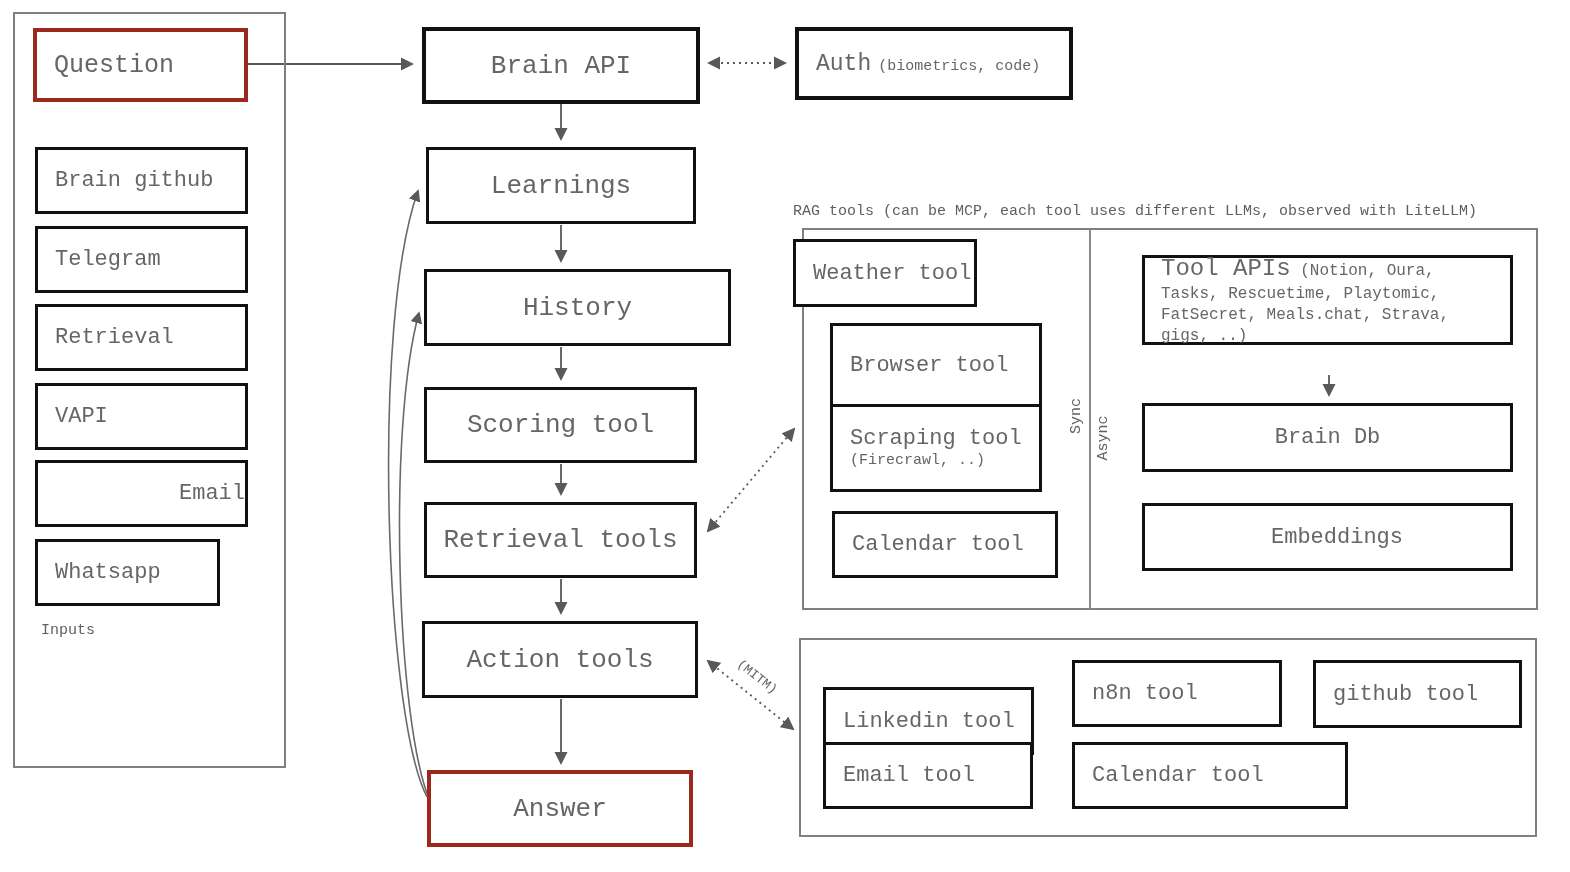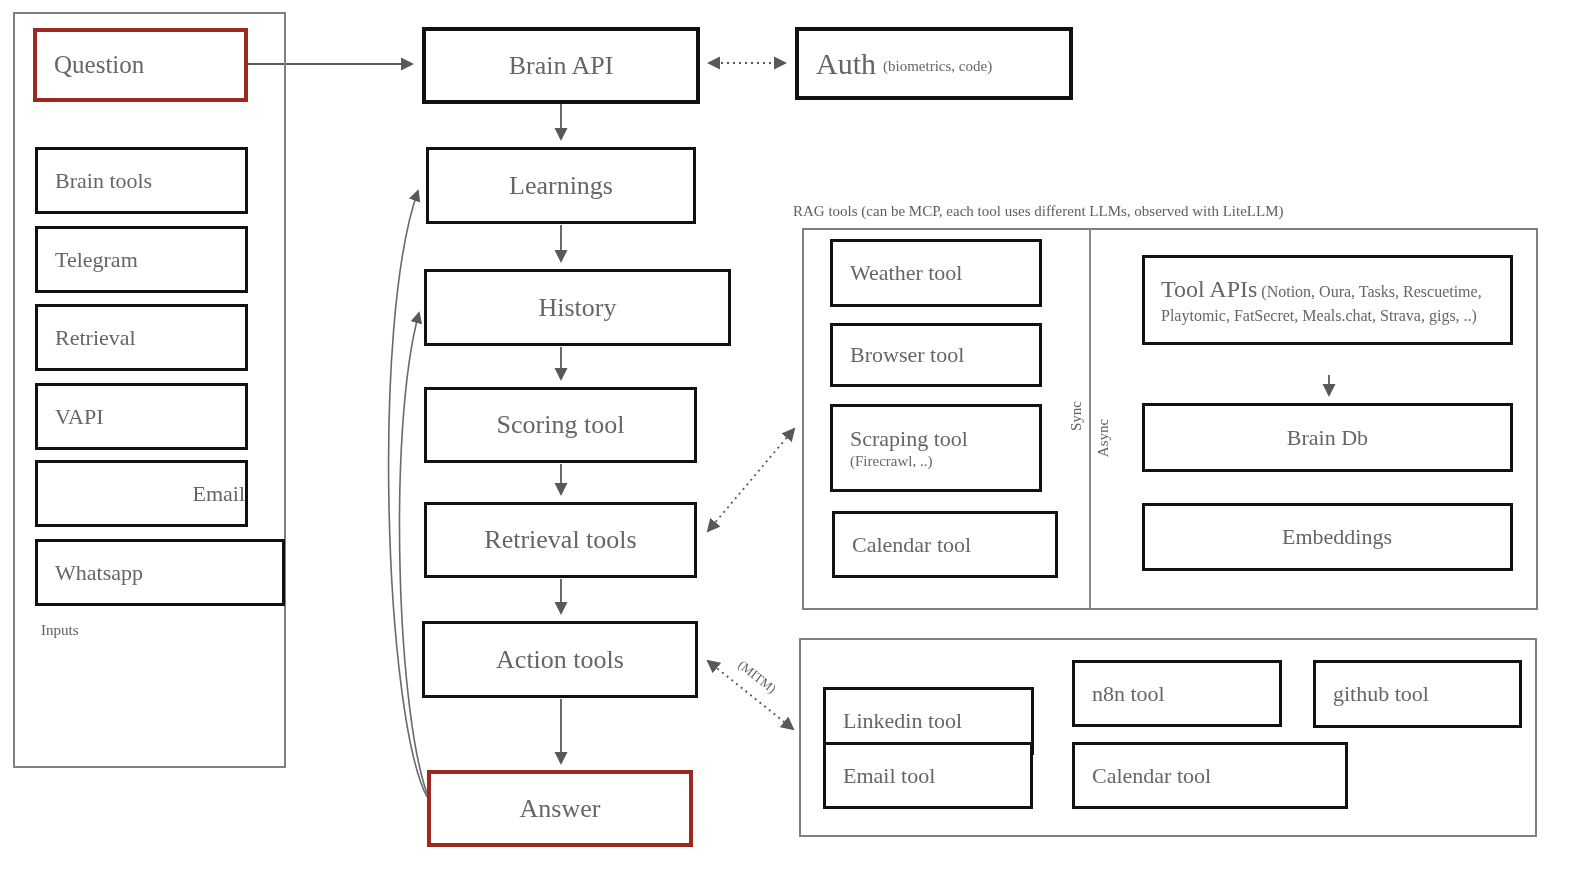--- a/index.html
+++ b/index.html
@@ -1,37 +1,37 @@
 <!DOCTYPE html>
 <html><head>
 <meta charset="utf-8">
 <style>
   html,body{margin:0;padding:0;background:#ffffff;}
   #canvas{
     position:relative;width:1570px;height:872px;background:#ffffff;
-    font-family:Liberation Serif, serif;color:#666666;overflow:hidden;
+    font-family:Liberation Mono, monospace;color:#666666;overflow:hidden;
   }
   .box{
     position:absolute;background:#ffffff;border:3px solid #111111;
     display:flex;align-items:center;box-sizing:border-box;color:#666666;
   }
   .box.center{justify-content:center;}
   .box.left{padding-left:17px;}
   .box.red{border:4px solid #9c281e;}
   .container{
     position:absolute;background:transparent;border:2px solid #7f7f7f;
     box-sizing:border-box;
   }
   .thick{border-width:4px;}
   .lbl{position:absolute;font-size:15px;color:#5f5f5f;white-space:nowrap;}
   .t26{font-size:26px;}
   .t25{font-size:25px;}
   .t22{font-size:22px;}
   .sub{font-size:15px;}
-  .authbig{font-size:30px;}
+  .authbig{font-size:23px;}
   .toolapis{display:block;padding:10px 14px 10px 16px;line-height:1.32;font-size:16px;}
   .toolapis .big{font-size:24px;}
   .col{flex-direction:column;align-items:flex-start;justify-content:center;line-height:1.25;}
   .rot{position:absolute;transform:translate(-50%,-50%) rotate(-90deg);font-size:15px;color:#5f5f5f;white-space:nowrap;}
   .mitm{position:absolute;transform:translate(-50%,-50%) rotate(38deg);font-size:13px;color:#5f5f5f;white-space:nowrap;}
   .divider{position:absolute;width:2px;background:#8a8a8a;}
   svg.arrows{position:absolute;left:0;top:0;pointer-events:none;}
 </style>
 </head>
 <body>
@@ -66,35 +66,35 @@
     <path d="M 430,801 C 397,726 387,428 419,313" fill="none" stroke="#6a6a6a" stroke-width="1.6" marker-end="url(#ah)"></path>
   </svg>
 
   <div class="container" style="left:13px;top:12px;width:273px;height:756px;"></div>
 
   <div class="box red left t25" style="left:33px;top:28px;width:215px;height:74px;">
     <span>Question</span>
   </div>
 
   <div class="box left t22" style="left:35px;top:147px;width:213px;height:67px;">
-    <span>Brain tools</span>
+    <span>Brain github</span>
   </div>
   <div class="box left t22" style="left:35px;top:226px;width:213px;height:67px;">
     <span>Telegram</span>
   </div>
   <div class="box left t22" style="left:35px;top:304px;width:213px;height:67px;">
     <span>Retrieval</span>
   </div>
   <div class="box left t22" style="left:35px;top:383px;width:213px;height:67px;">
     <span>VAPI</span>
   </div>
   <div class="box left t22" style="left:35px;top:460px;width:213px;height:67px;justify-content:flex-end;">
     <span>Email</span>
   </div>
-  <div class="box left t22" style="left:35px;top:539px;width:250px;height:67px;text-align:right;">
+  <div class="box left t22" style="left:35px;top:539px;width:185px;height:67px;text-align:right;">
     <span>Whatsapp</span>
   </div>
   <div class="lbl" style="left:41px;top:622px;">Inputs</div>
 
   <div class="box thick center t26" style="left:422px;top:27px;width:278px;height:77px;">
     <span>Brain API</span>
   </div>
 
   <div class="box thick left" style="left:795px;top:27px;width:278px;height:73px;">
     <span class="authbig">Auth</span>
@@ -119,24 +119,24 @@
   <div class="box red center t26" style="left:427px;top:770px;width:266px;height:77px;">
     <span>Answer</span>
   </div>
 
   <div class="lbl" style="left:793px;top:203px;">RAG tools (can be MCP, each tool uses different LLMs, observed with LiteLLM)</div>
   <div class="container" style="left:802px;top:228px;width:736px;height:382px;"></div>
   <div class="divider" style="left:1089px;top:229px;height:380px;"></div>
   <div class="rot" style="left:1076px;top:416px;">Sync</div>
   <div class="rot" style="left:1103px;top:438px;">Async</div>
 
-  <div class="box left t22" style="left:830px;top:239px;width:212px;height:68px;">
+  <div class="box left t22" style="left:793px;top:239px;width:184px;height:68px;">
     <span>Weather tool</span>
   </div>
-  <div class="box left t22" style="left:830px;top:323px;width:212px;height:64px;">
+  <div class="box left t22" style="left:830px;top:323px;width:212px;height:84px;">
     <span>Browser tool</span>
   </div>
   <div class="box left col" style="left:830px;top:404px;width:212px;height:88px;text-align:center;">
     <span class="t22">Scraping tool</span>
     <span class="sub">(Firecrawl, ..)</span>
   </div>
   <div class="box left t22" style="left:832px;top:511px;width:226px;height:67px;">
     <span>Calendar tool</span>
   </div>
 

